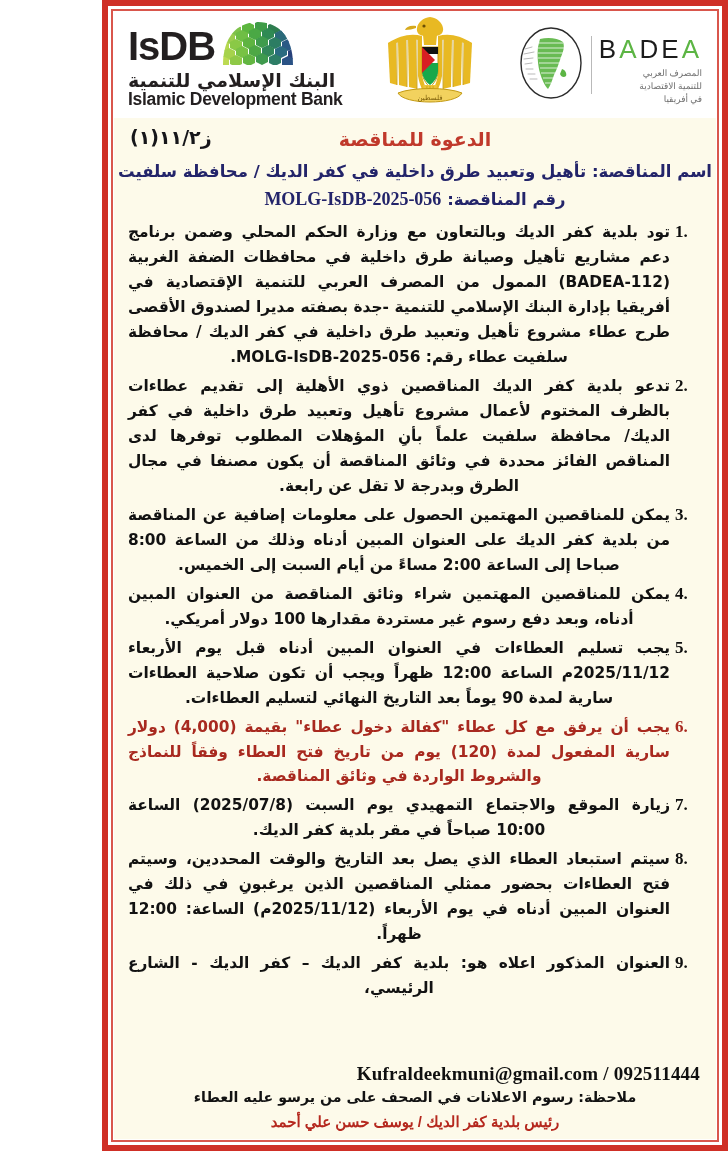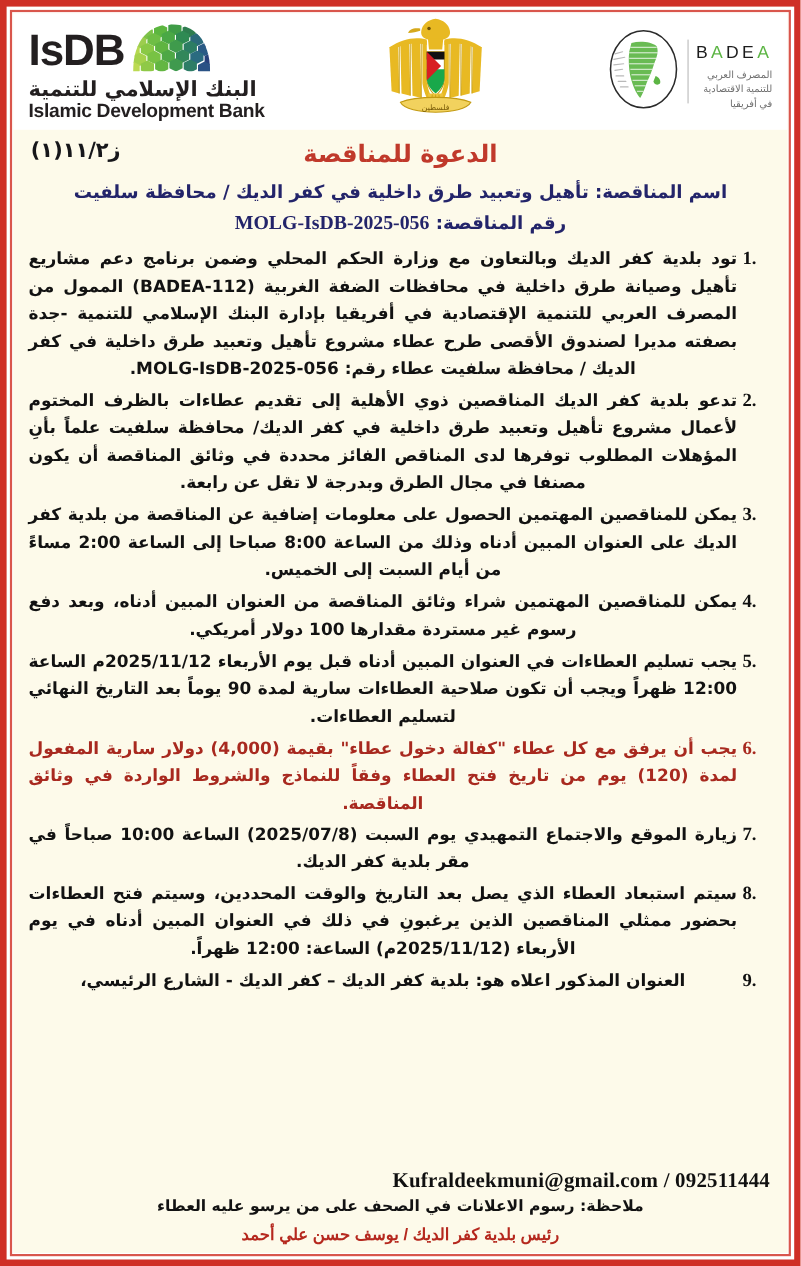--- a/index.html
+++ b/index.html
@@ -8,21 +8,21 @@
     padding: 0;
     background: #ffffff;
   }
   body {
     font-family: "Liberation Serif", "DejaVu Serif", serif;
   }
 
   
   .page {
     position: relative;
-    width: 728px;
+    width: 626px;
     height: 1151px;
     box-sizing: border-box;
     background: #ffffff;
     overflow: hidden;
   }
   .border-outer {
     position: absolute;
     inset: 0;
     border: 6px solid #cf2f26;
     box-sizing: border-box;
@@ -110,21 +110,21 @@
     background: #b9b9b9;
   }
   .badea-text {
     display: flex;
     flex-direction: column;
     align-items: flex-start;
   }
   .badea-word {
     font-family: "Liberation Sans", sans-serif;
     font-weight: normal;
-    font-size: 16px;
+    font-size: 26px;
     letter-spacing: 3px;
     color: #1c1c1c;
     line-height: 1;
     margin-top: 12px;
   }
   .badea-word .g { color: #5cb544; }
   .badea-ar {
     direction: rtl;
     font-family: Liberation Serif, serif;
     font-size: 9px;
@@ -148,21 +148,21 @@
     font-family: "DejaVu Sans", sans-serif;
     font-size: 19px;
     font-weight: bold;
     color: #16161a;
     direction: rtl;
   }
   .main-title {
     text-align: center;
     font-family: "DejaVu Sans", sans-serif;
     font-weight: bold;
-    font-size: 22px;
+    font-size: 19px;
     color: #c0392b;
     margin: 4px 0 9px;
     letter-spacing: 0.5px;
   }
   .subtitle {
     text-align: center;
     font-family: "DejaVu Sans", sans-serif;
     font-weight: bold;
     font-size: 16.5px;
     color: #23246a;

